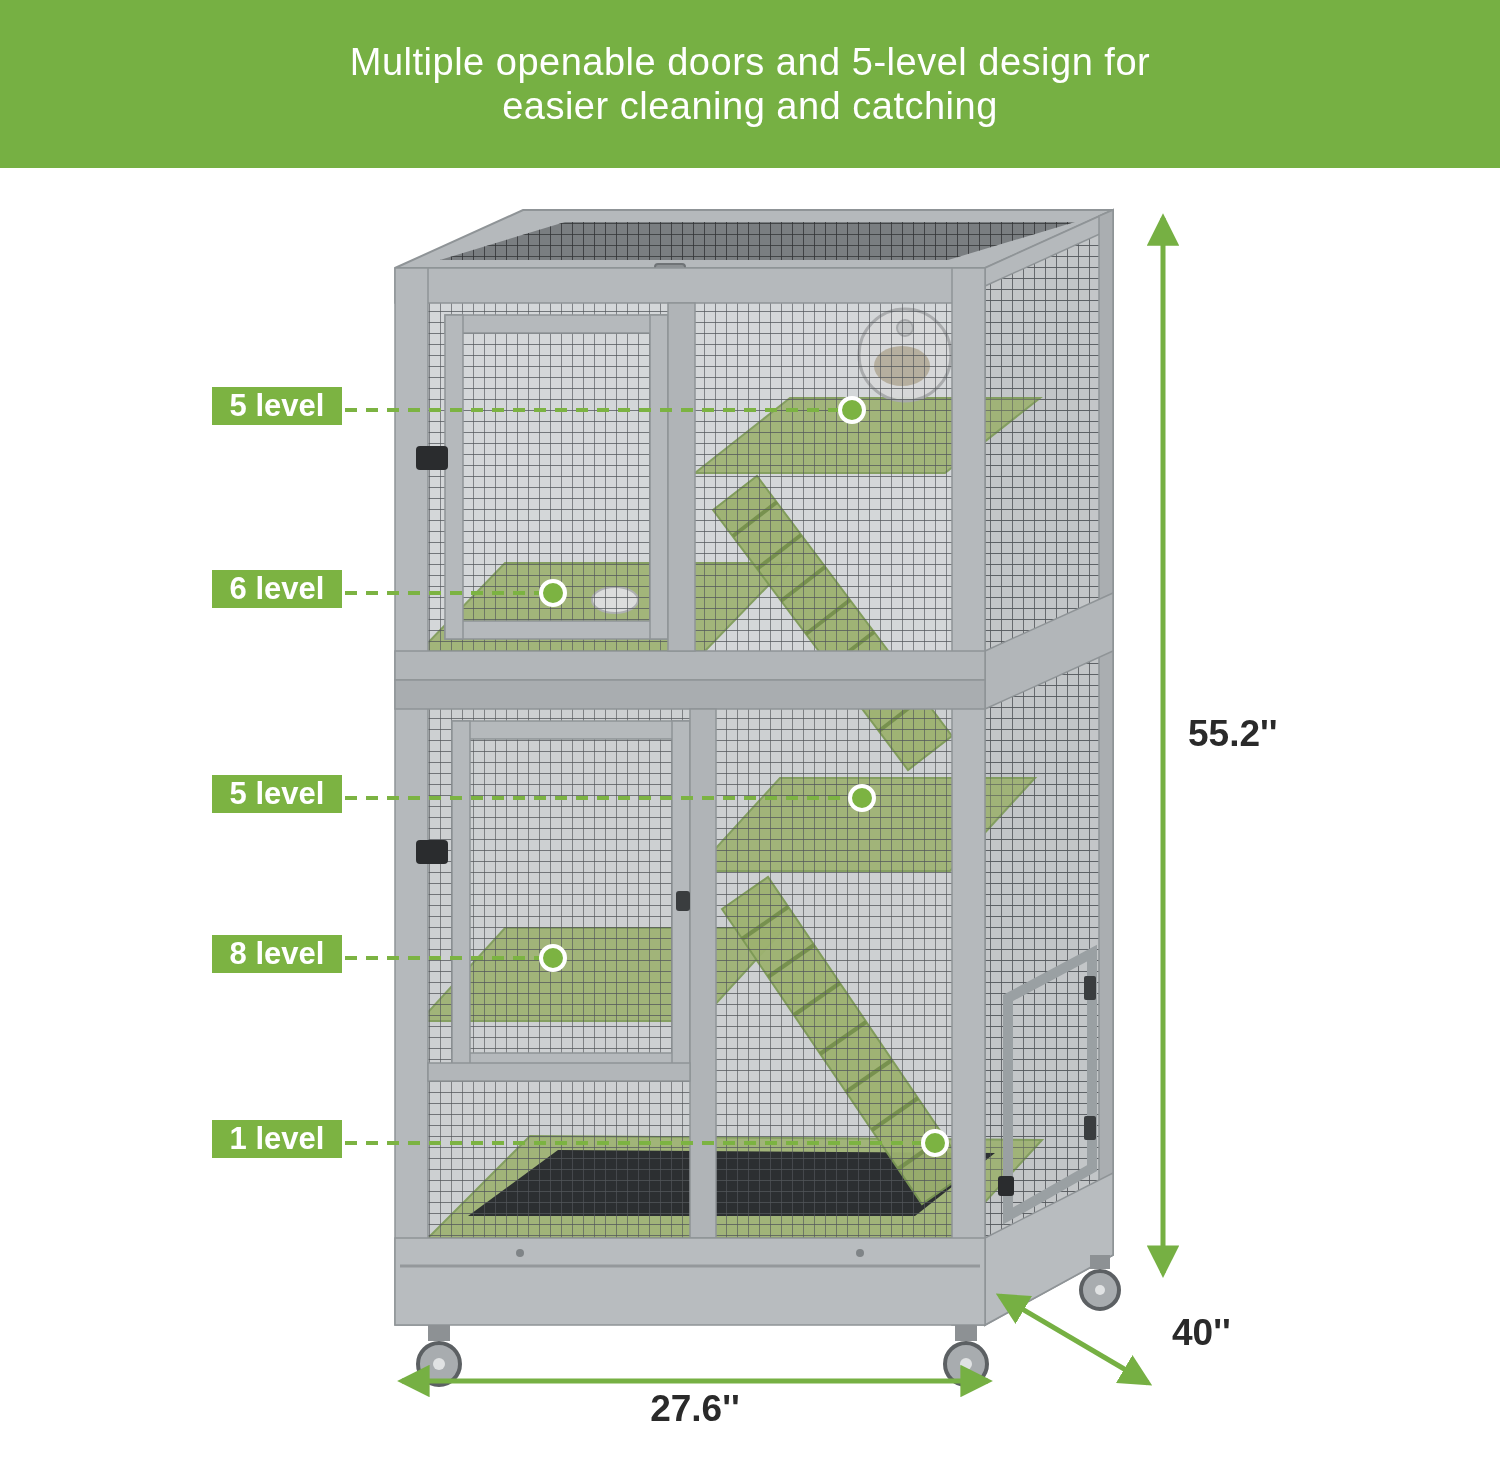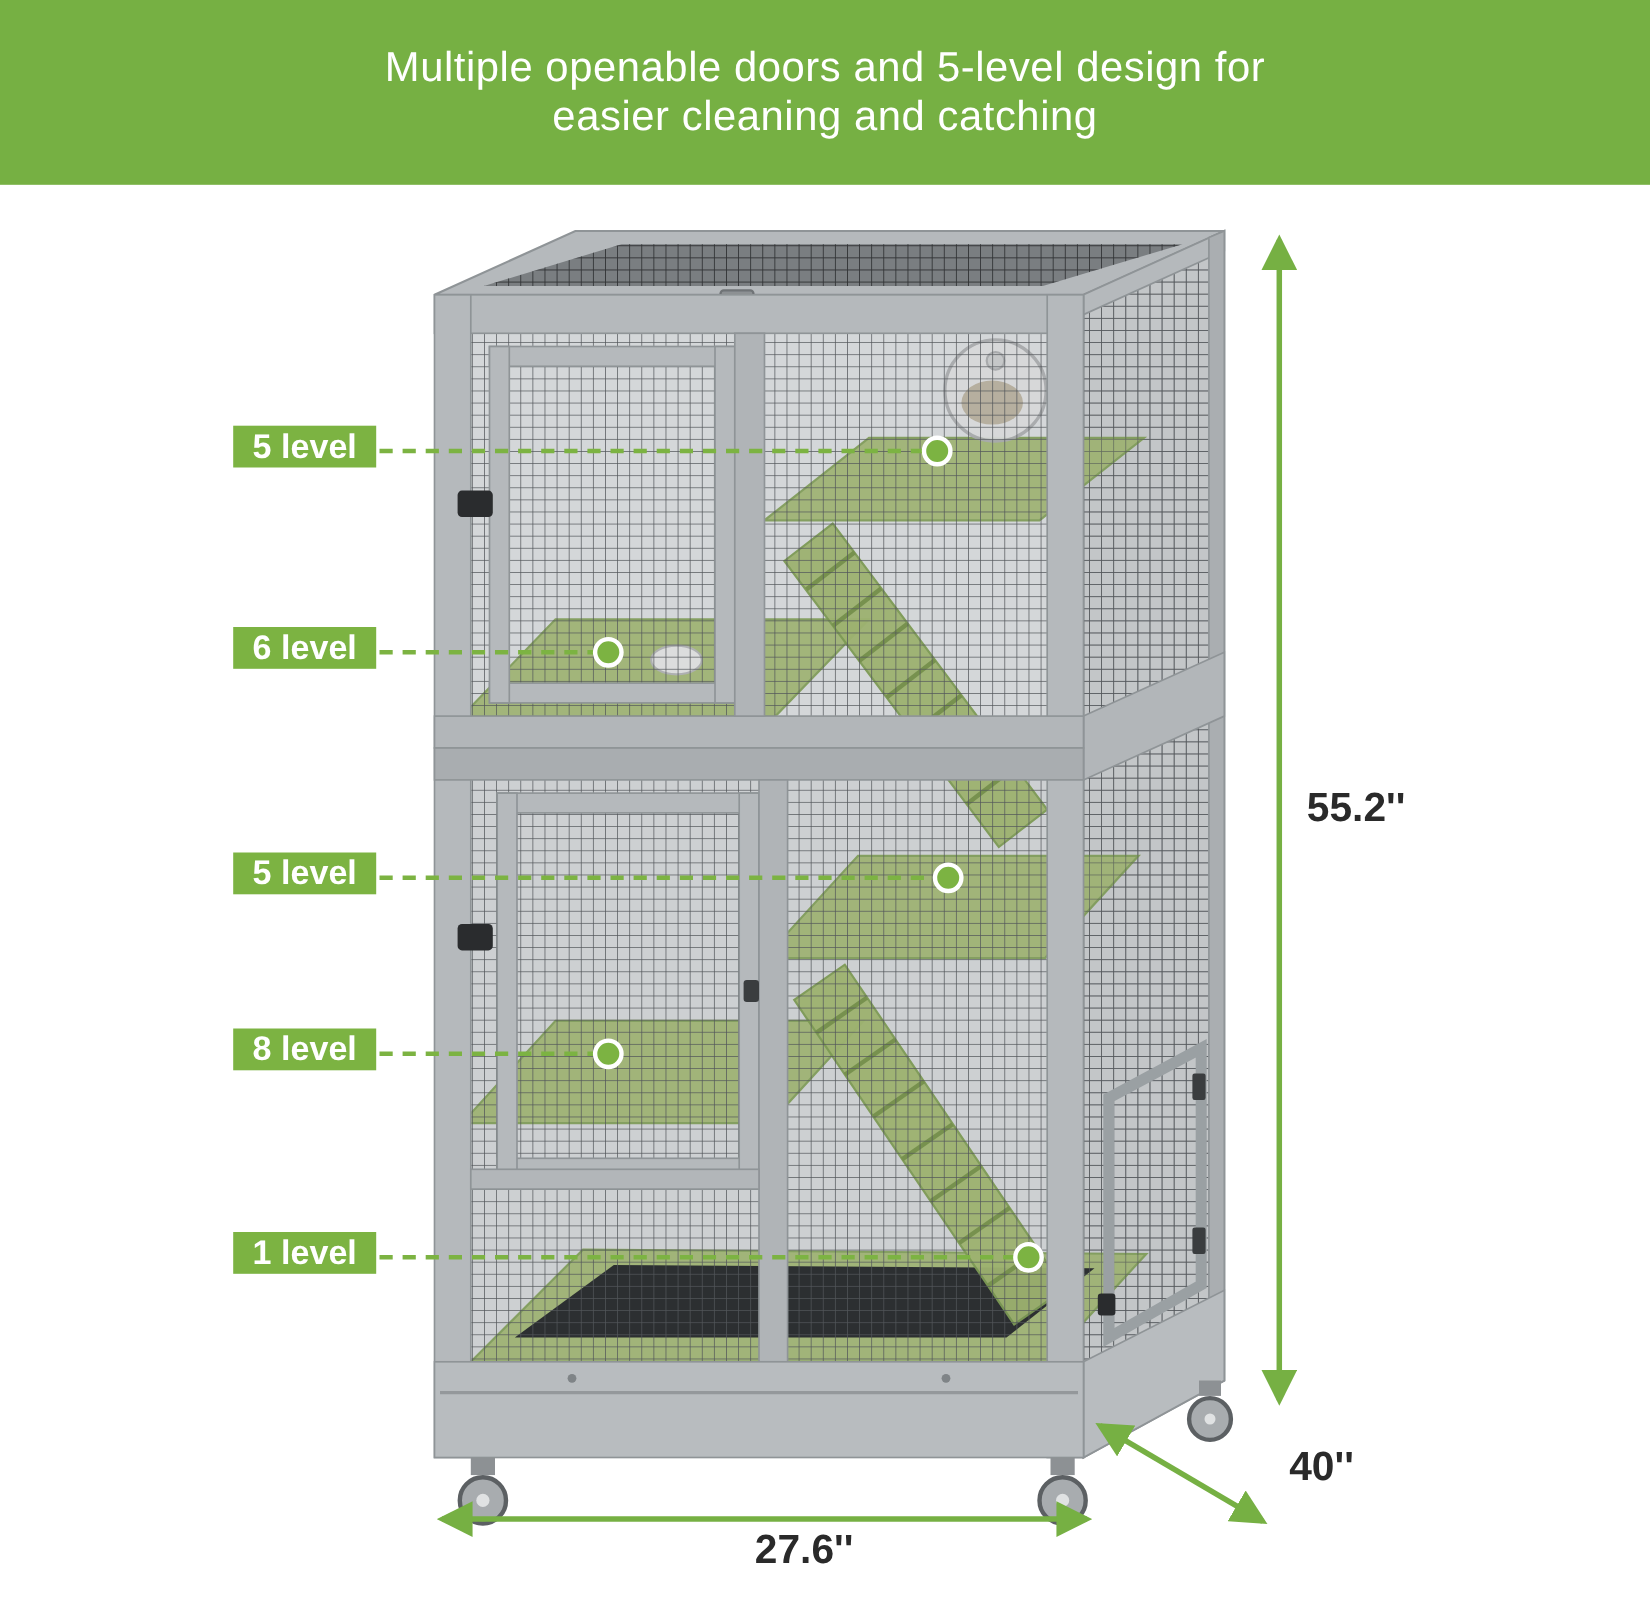--- a/index.html
+++ b/index.html
@@ -22,21 +22,21 @@
     background:var(--badge-green,#7cb342);color:#fff;
     font-size:31px;font-weight:700;
     display:flex;align-items:center;justify-content:center;
   }
   .b5{top:219px}.b4{top:402px}.b3{top:607px}.b2{top:767px}.b1{top:952px}
   .dim{
     position:absolute;color:var(--dimension-text,#2a2a2a);
     font-size:37px;font-weight:700;white-space:nowrap;
   }
   .dim-height{left:1188px;top:545px;}
-  .dim-width{left:656px;top:1220px;width:150px;text-align:center;}
+  .dim-width{left:620px;top:1220px;width:150px;text-align:center;}
   .dim-depth{left:1172px;top:1144px;}
 </style>
 </head>
 <body>
 
 <header class="banner">
   <div class="banner-line">Multiple openable doors and 5-level design for</div>
   <div class="banner-line">easier cleaning and catching</div>
 </header>
 

